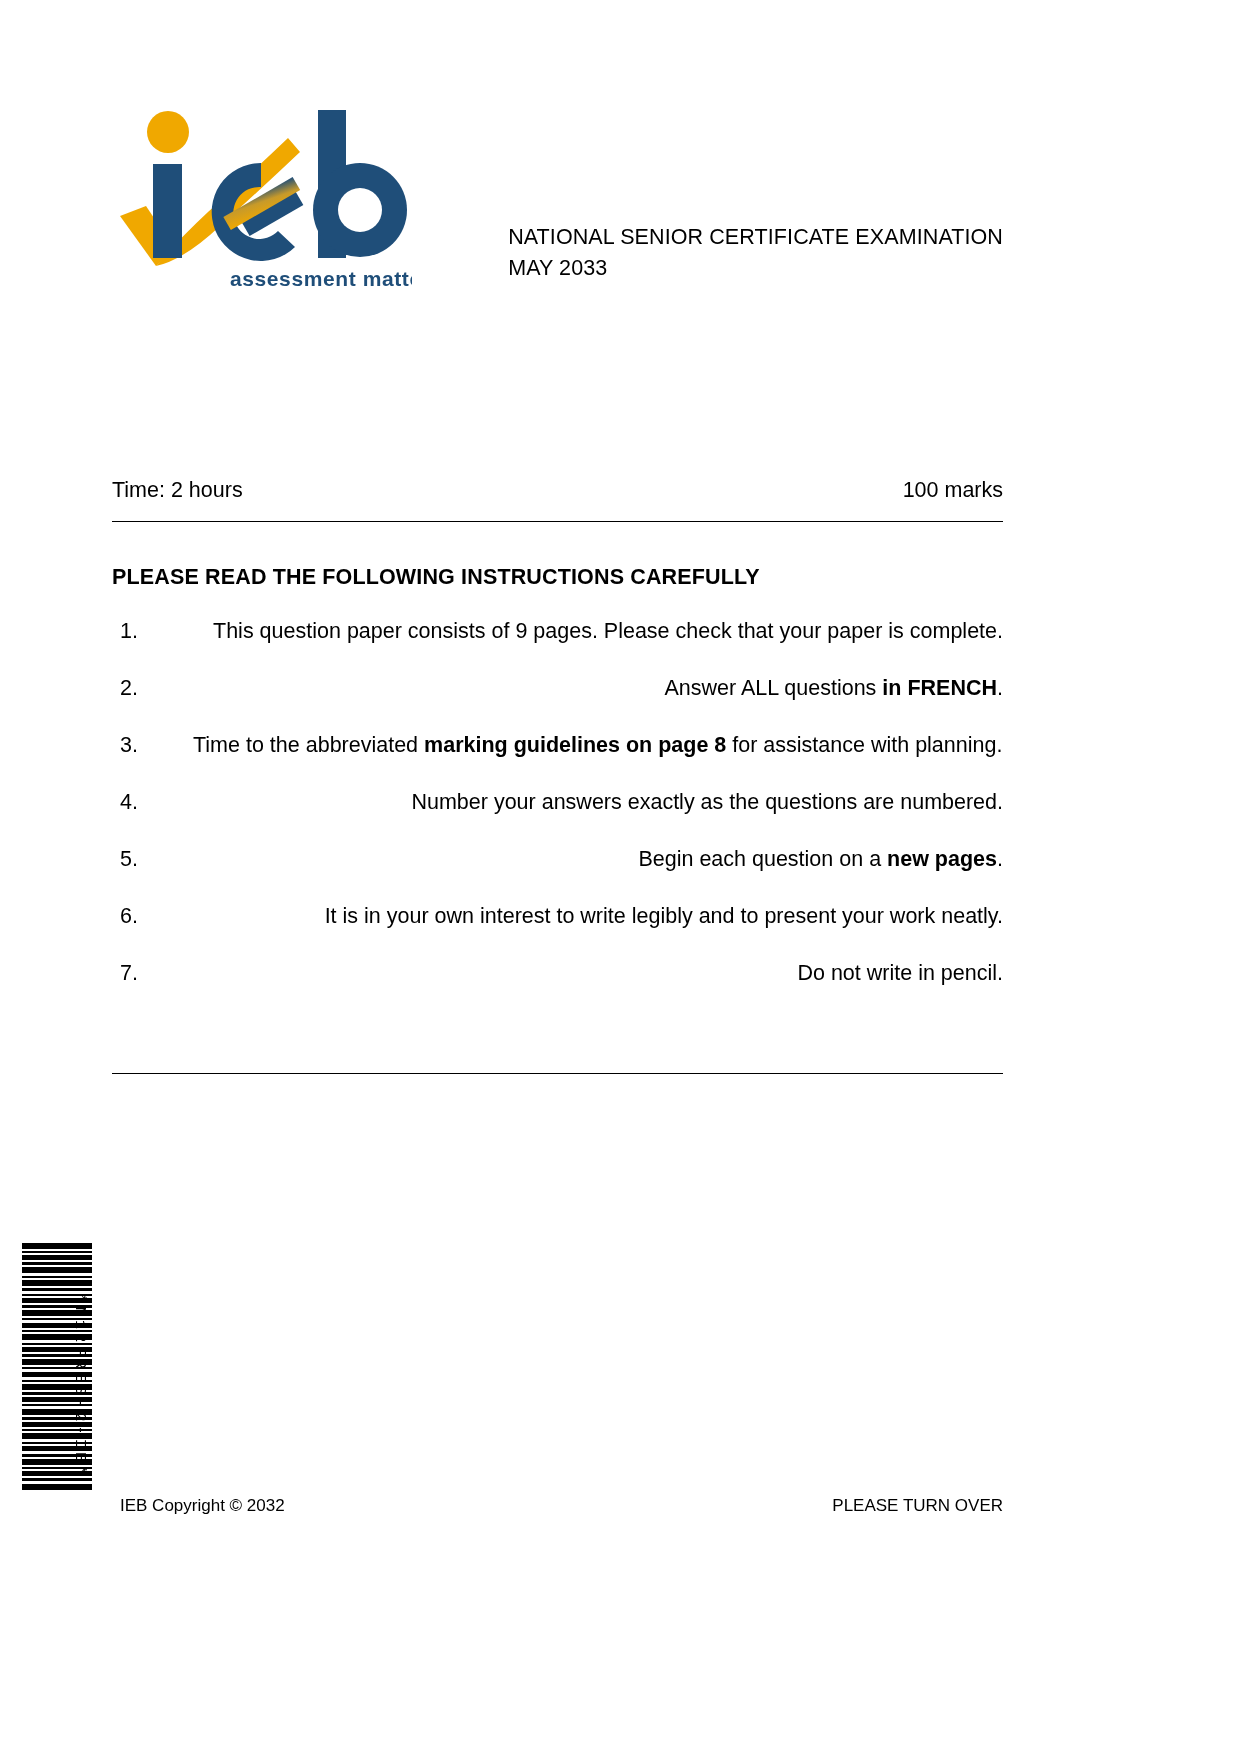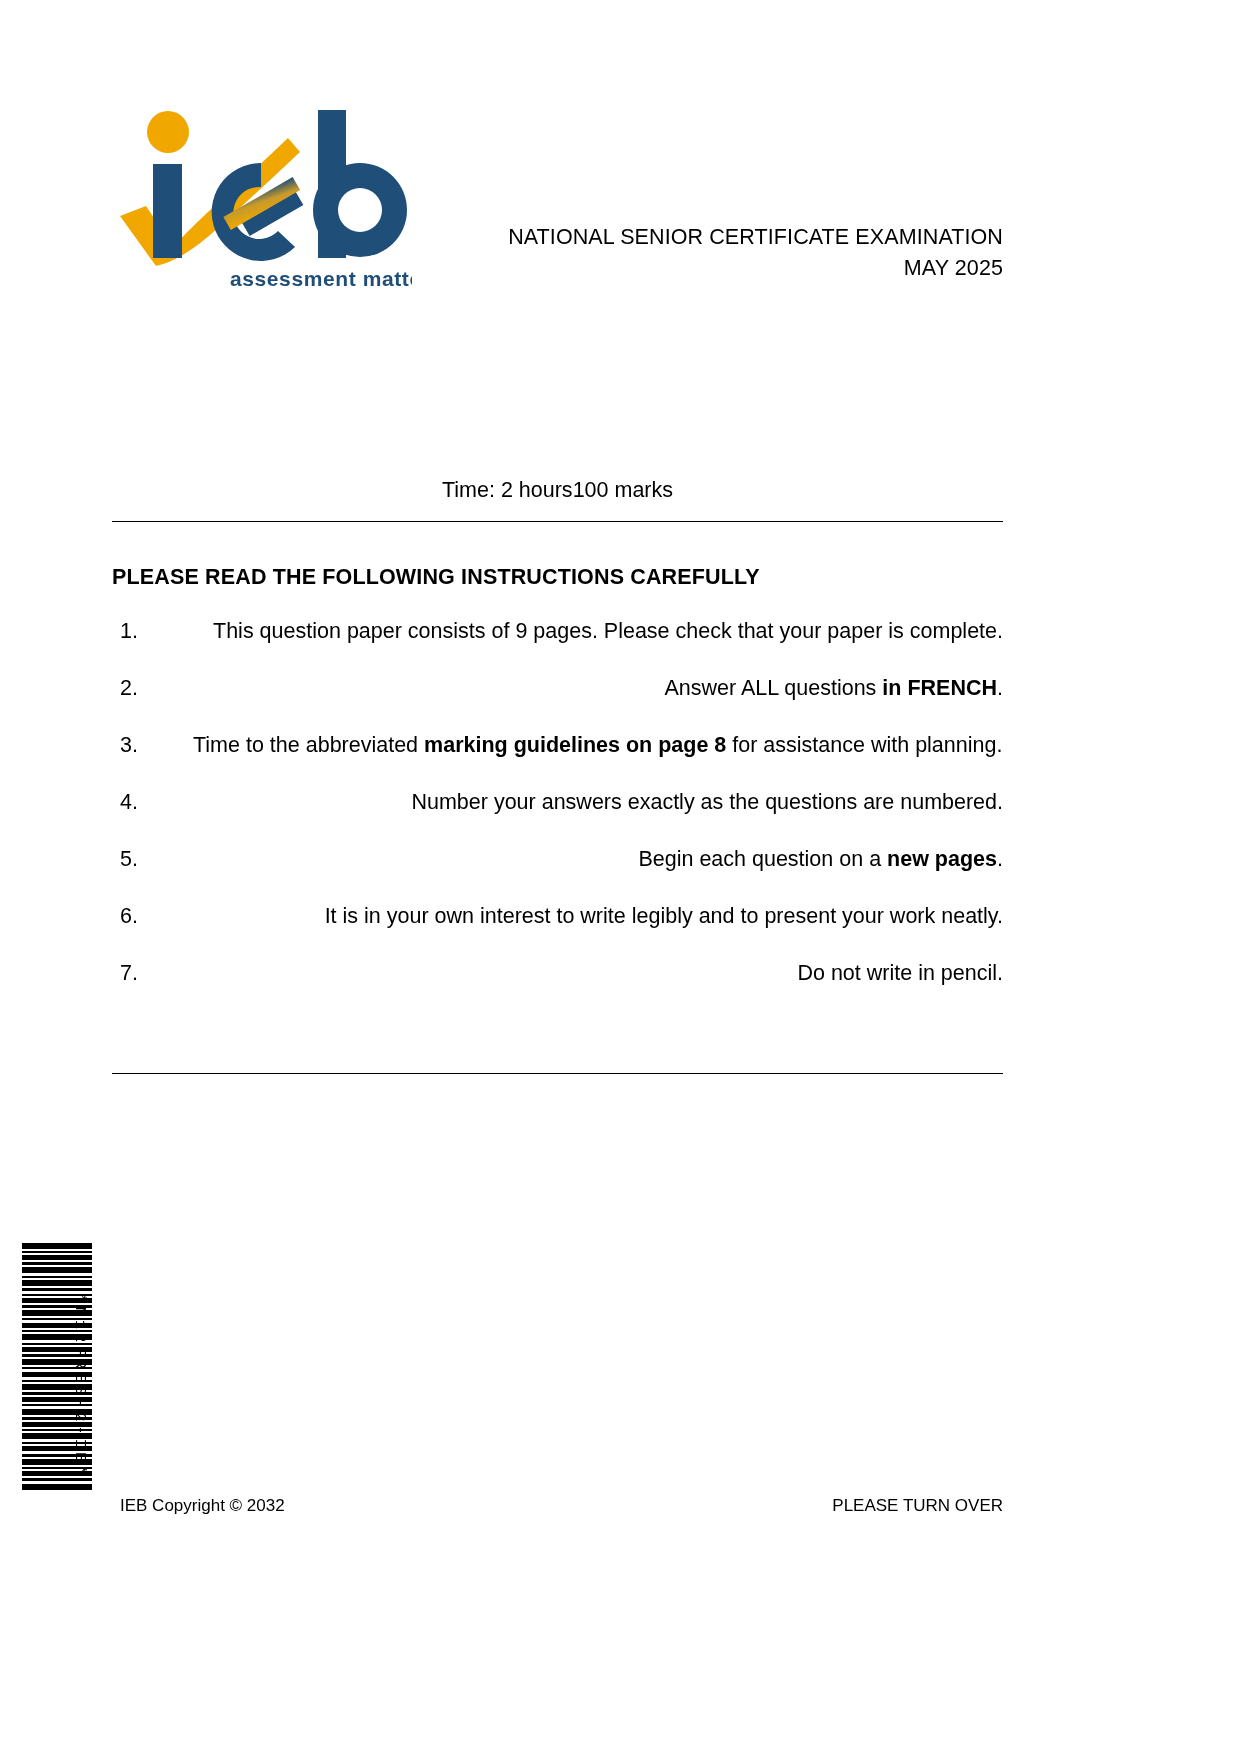--- a/index.html
+++ b/index.html
@@ -28,21 +28,20 @@
     width: 300px;
     height: 208px;
   }
   .logo-svg { display: block; width: 300px; height: 208px; }
 
   
   .exam-header {
     position: absolute;
     right: 237px;
     top: 222px;
-    text-align: right;
     font-size: 21.5px;
     line-height: 31px;
     letter-spacing: 0.1px;
     white-space: nowrap;
   }
 
   
   .paper-title {
     position: absolute;
     left: 0;
@@ -54,21 +53,21 @@
     letter-spacing: 0.15px;
   }
 
   
   .meta-row {
     position: absolute;
     left: 112px;
     right: 237px;
     top: 478px;
     display: flex;
-    justify-content: center;
+    justify-content: space-between;
     font-size: 21.5px;
   }
 
   
   .rule {
     position: absolute;
     left: 112px;
     right: 237px;
     border: 0;
     border-top: 1.6px solid #000;
@@ -190,21 +189,21 @@
       <rect x="206" y="22" width="28" height="148" fill="#1F4E79"></rect>
       <circle cx="248" cy="122" r="47" fill="#1F4E79"></circle>
       <circle cx="248" cy="122" r="22" fill="#ffffff"></circle>
 
       <text x="118" y="198" font-family="Liberation Sans, sans-serif" font-size="21" font-weight="bold" fill="#1F4E79" letter-spacing="0.6">assessment matters</text>
     </svg>
   </div>
 
   <div class="exam-header">
     <div>NATIONAL SENIOR CERTIFICATE EXAMINATION</div>
-    <div>MAY 2025</div>
+    <div>MAY 2033</div>
   </div>
 
 
   <div class="meta-row">
     <span>Time: 2 hours</span>
     <span>100 marks</span>
   </div>
 
   <hr class="rule rule-top">
 

